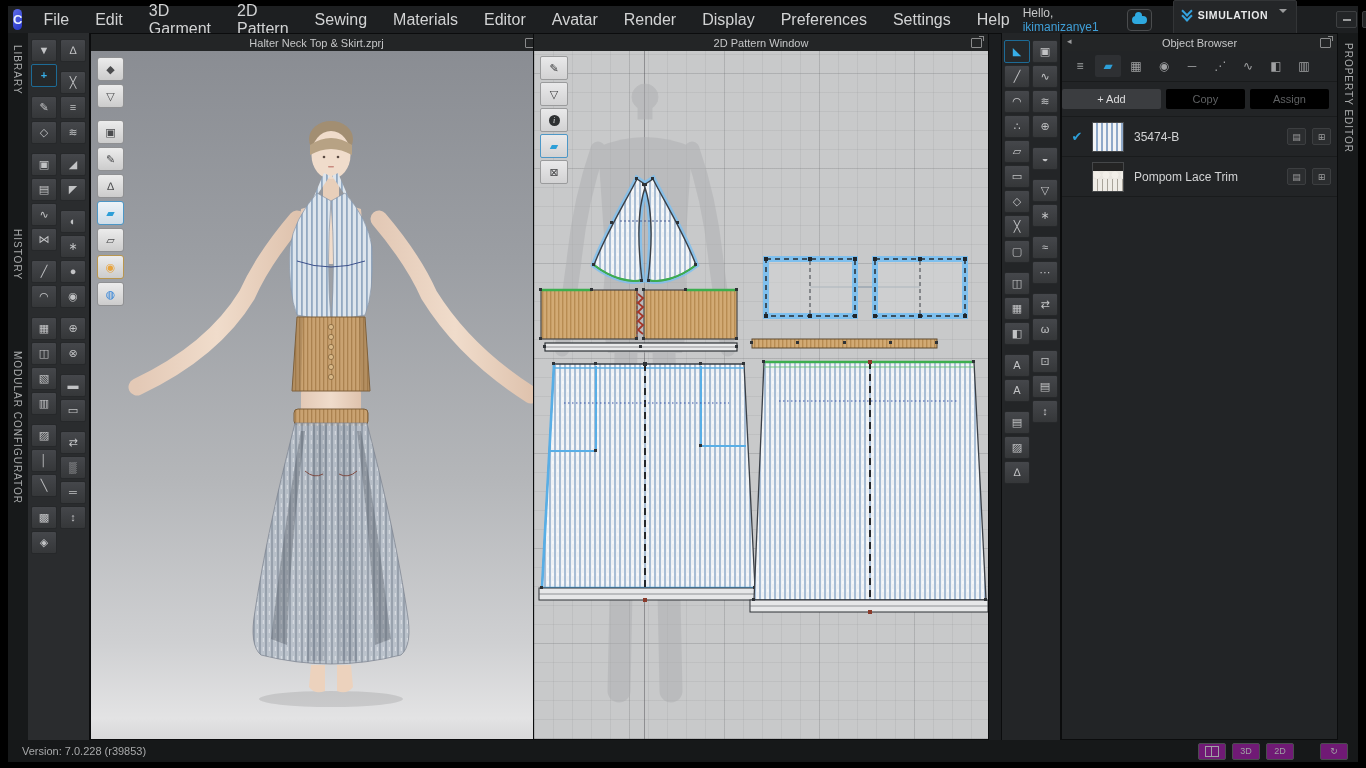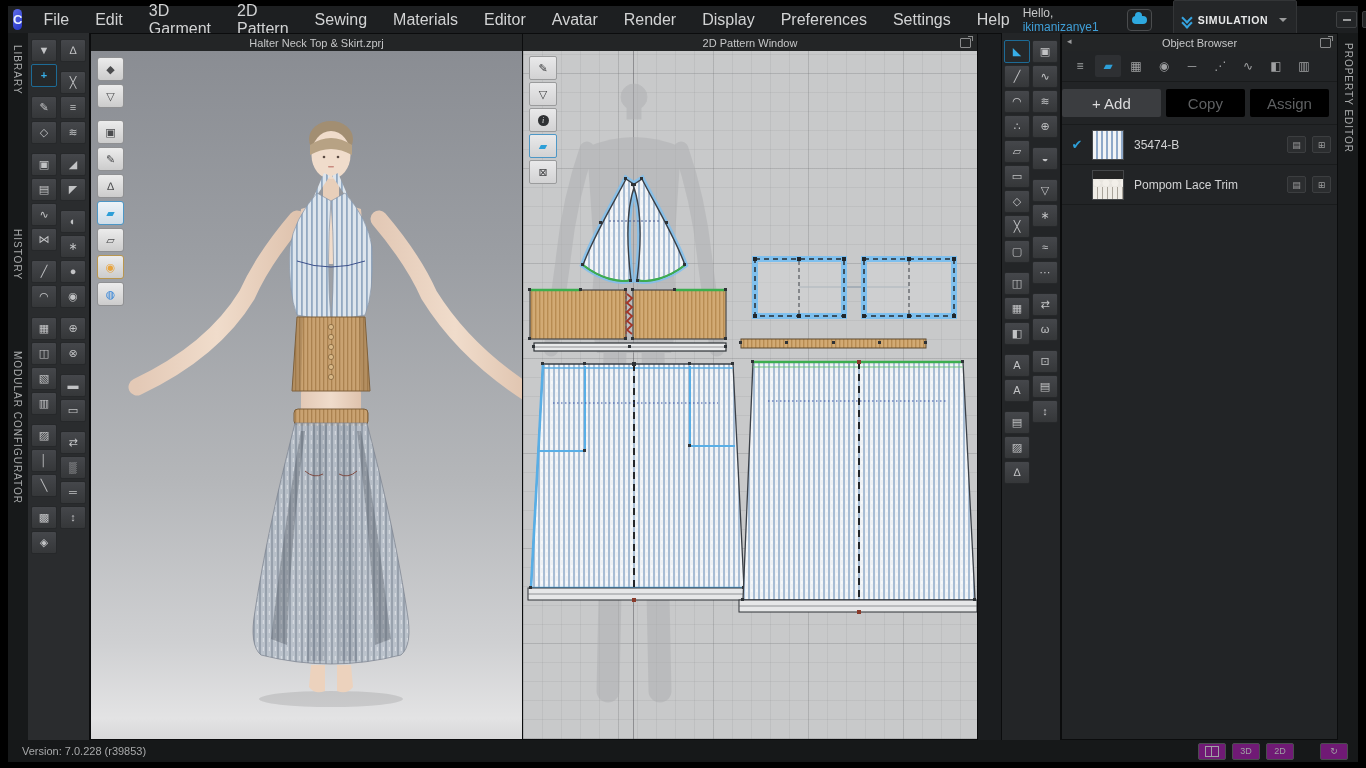--- a/index.html
+++ b/index.html
@@ -15,21 +15,21 @@
   .menu-items{display:flex;height:100%;}
   .menu-item{padding:0 13px;font-size:16px;color:#d2d3d4;display:flex;align-items:center;cursor:default;}
   .mb-right{margin-left:auto;display:flex;align-items:center;gap:21px;padding-right:8px;}
   .greeting{font-size:12px;color:#c7c8c9;}
   .greeting .uname{color:#3f9fd8;}
   .cloud-btn{width:30px;height:20px;border:1px solid #4a4c4e;border-radius:4px;background:#202224;
     display:flex;align-items:center;justify-content:center;}
   .cloud{width:15px;height:8px;background:#2ea9e0;border-radius:6px;position:relative;}
   .cloud::before{content:"";position:absolute;left:3px;top:-4px;width:7px;height:7px;background:#2ea9e0;border-radius:50%;}
   .sim-box{height:21px;background:#242628;border:1px solid #333537;border-radius:2px;
-    display:flex;align-items:center;gap:7px;padding:8px 9px;}
+    display:flex;gap:7px;padding:8px 9px;}
   .chevs{display:flex;flex-direction:column;gap:0px;margin-top:-2px;}
   .chev{width:6px;height:6px;border-left:2px solid #35a3e0;border-bottom:2px solid #35a3e0;transform:rotate(-45deg);margin-bottom:-3px;}
   .sim-label{font-size:10.5px;font-weight:bold;letter-spacing:.6px;color:#e8e9ea;}
   .sim-caret{width:0;height:0;border-left:4px solid transparent;border-right:4px solid transparent;border-top:4px solid #9a9b9c;margin-left:4px;}
   .winctl{display:flex;gap:5px;margin-left:18px;}
   .winbtn{width:19px;height:15px;border:1px solid #3e4042;border-radius:2px;background:#232527;
     display:flex;align-items:center;justify-content:center;color:#9a9b9c;font-size:10px;}
   .winbtn .bar{width:8px;height:2px;background:#9a9b9c;}
   .winbtn .box{width:7px;height:6px;border:1px solid #9a9b9c;}
 
@@ -61,21 +61,21 @@
   .tools3d{position:absolute;left:6px;top:6px;display:flex;flex-direction:column;gap:3px;z-index:5;}
   .t3btn{width:25px;height:22px;background:linear-gradient(#ececec,#cccccc);border:1px solid #8f9092;border-radius:3px;
     display:flex;align-items:center;justify-content:center;color:#4b4c4e;font-size:11px;}
   .t3btn.grpgap{margin-top:9px;}
   .t3btn.blue-active{color:#2d9fd8;border-color:#4d97c6;background:linear-gradient(#eef4f8,#cfdde8);}
   .t3btn.orange{color:#e8a33c;border-color:#b9964e;}
   .t3btn.blue{color:#2d81d8;}
   .avatar-svg{position:absolute;left:0;top:0;pointer-events:none;}
 
   
-  .p2d{left:514px;width:456px;}
+  .p2d{left:525px;width:456px;}
   .c2d{position:relative;width:454px;height:688px;overflow:hidden;background:#c8c9ca;
     background-image:
       repeating-linear-gradient(0deg, rgba(80,82,84,.14) 0 1px, transparent 1px 95px),
       repeating-linear-gradient(90deg, rgba(80,82,84,.14) 0 1px, transparent 1px 95px),
       repeating-linear-gradient(0deg, rgba(120,122,124,.12) 0 1px, transparent 1px 19px),
       repeating-linear-gradient(90deg, rgba(120,122,124,.12) 0 1px, transparent 1px 19px);}
   .centerline{position:absolute;left:110px;top:0;width:1px;height:100%;background:rgba(70,72,76,.45);}
   .tools2d{position:absolute;left:6px;top:5px;display:flex;flex-direction:column;gap:2px;z-index:5;}
   .t2btn{width:26px;height:22px;background:linear-gradient(#e9e9ea,#d2d2d3);border:1px solid #9a9b9c;border-radius:2px;
     display:flex;align-items:center;justify-content:center;color:#3c3d3f;font-size:11px;}
@@ -89,21 +89,21 @@
     border-left:1px solid #0b0c0d;border-right:1px solid #0b0c0d;box-sizing:border-box;
     display:flex;justify-content:space-evenly;padding-top:6px;}
 
   
   .ob{left:1053px;width:277px;background:#222426;}
   .ob-tabs{display:flex;gap:2px;padding:4px 5px;border-bottom:1px solid #191b1c;}
   .obtab{width:26px;height:22px;border-radius:2px;display:flex;align-items:center;justify-content:center;
     color:#9fa0a2;font-size:12px;}
   .obtab.active{background:#2e3033;color:#2d9fd8;}
   .ob-btnrow{display:flex;justify-content:flex-end;gap:5px;padding:7px 8px 7px 0;}
-  .ob-btn{height:28px;border-radius:2px;display:flex;align-items:center;justify-content:center;font-size:15px;}
+  .ob-btn{height:20px;border-radius:2px;display:flex;align-items:center;justify-content:center;font-size:11px;}
   .ob-btn.add{width:100px;background:#3b3d40;color:#dcdcdd;}
   .ob-btn.dim{width:80px;background:#000000;color:#5e6062;}
   .ob-rows{border-top:1px solid #191b1c;}
   .ob-row{height:39px;display:flex;align-items:center;border-bottom:1px solid #191b1c;}
   .ob-check{width:30px;text-align:center;color:#2d9fd8;font-size:13px;}
   .ob-swatch{width:32px;height:30px;border:1px solid #454749;box-sizing:border-box;}
   .swatch-stripe{background:repeating-linear-gradient(90deg,#f2f4f6 0 3px,#8fa9c9 3px 5px);}
   .swatch-pompom{background-color:#e9e6e0;
     background-image:
       linear-gradient(#242424,#242424),

